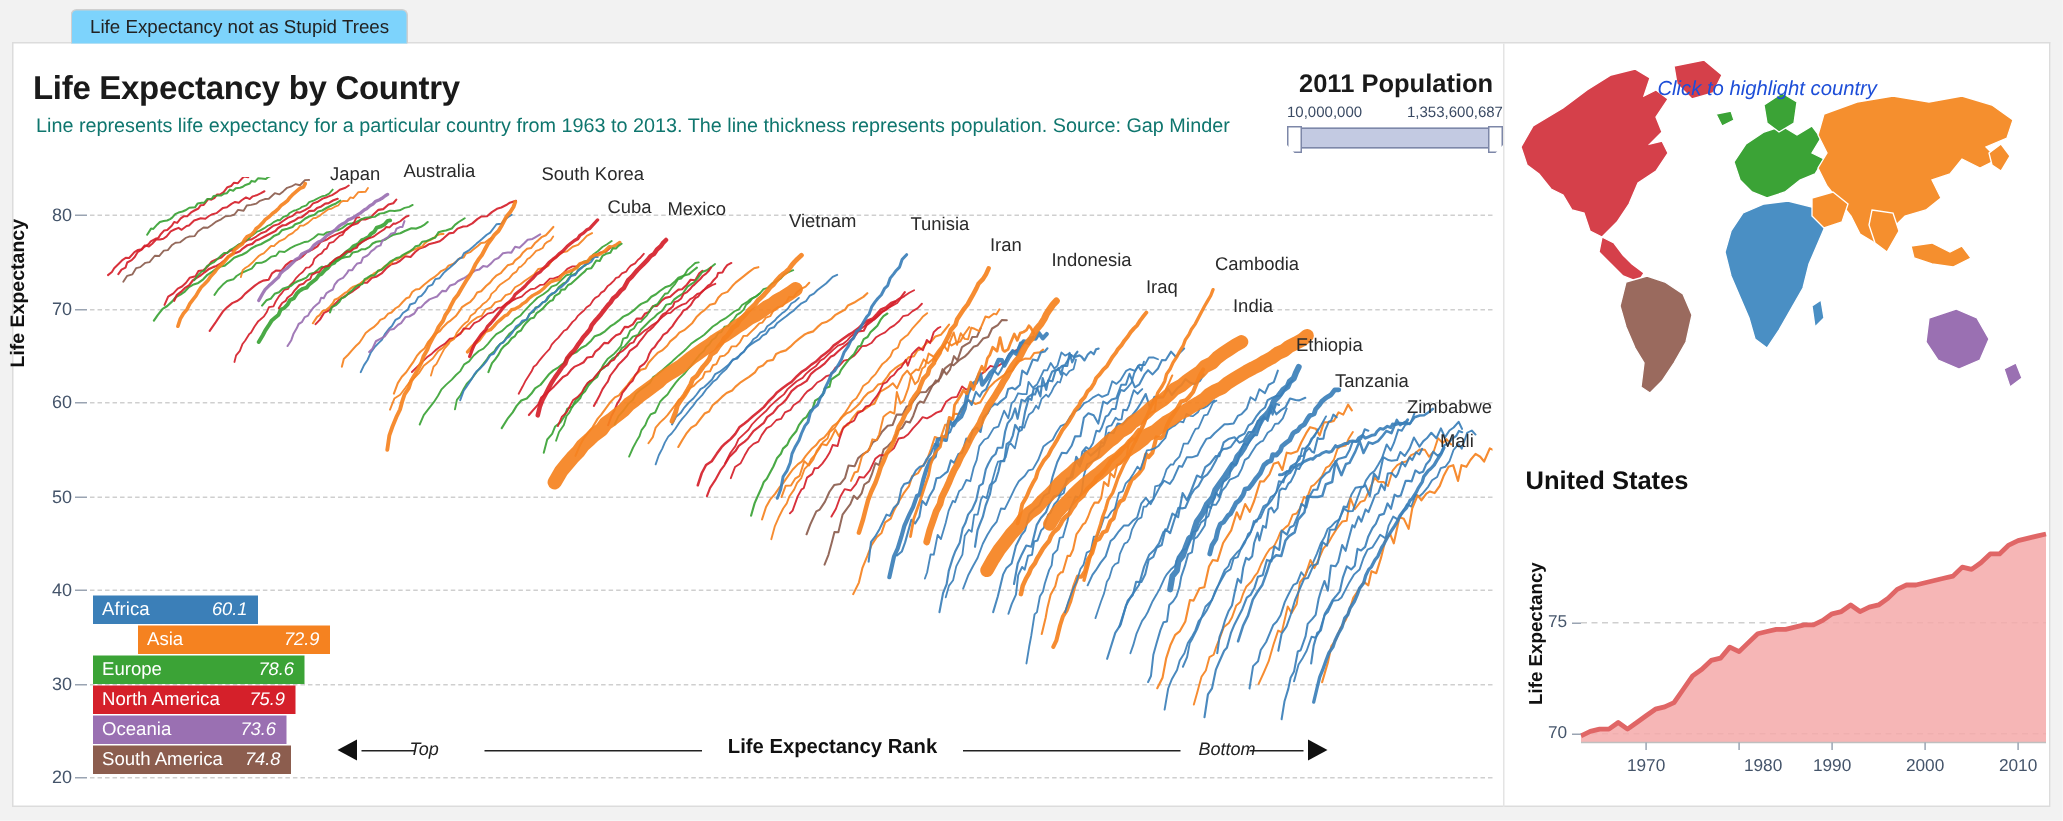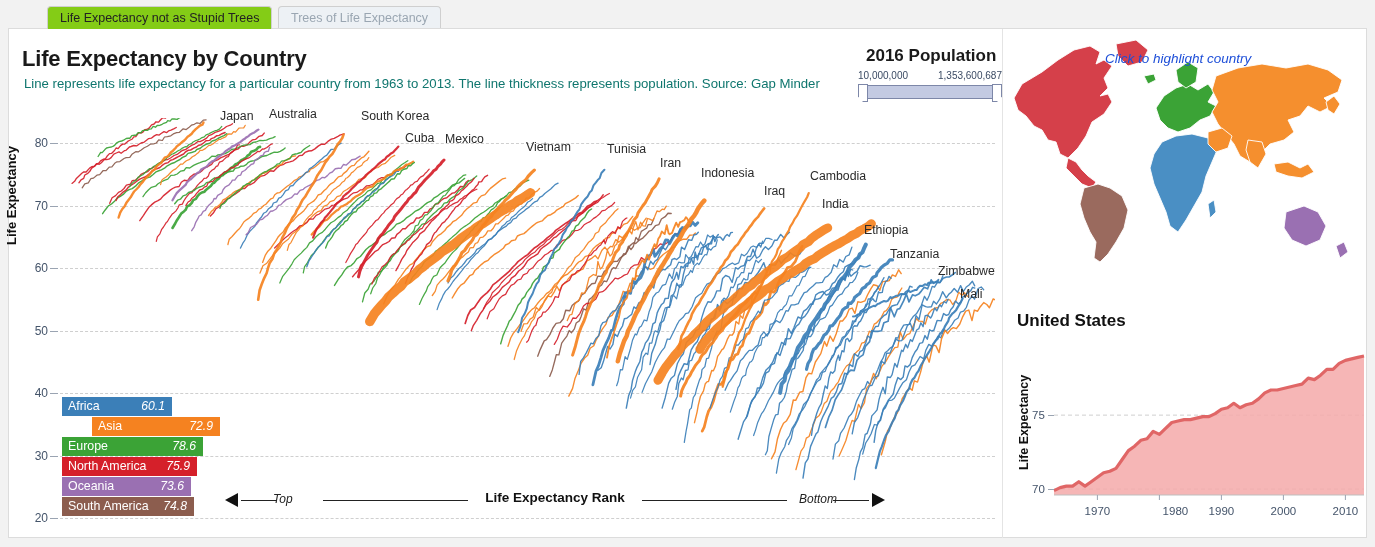--- a/index.html
+++ b/index.html
@@ -12,21 +12,21 @@
 
   
   .tabbar{position:absolute;left:0;top:0;width:1375px;height:29px;background:#f2f2f2;}
   .tabbar:after{content:"";position:absolute;left:8px;right:8px;bottom:0;height:1px;background:#cfcfcf;}
   .tab{
     position:absolute;top:6px;height:22px;line-height:22px;
     font-size:12.5px;padding:0 12px;border:1px solid #cfcfcf;
     border-bottom:none;border-radius:4px 4px 0 0;box-sizing:border-box;
     white-space:nowrap;
   }
-  .tab.active{left:47px;background:#84cc16;color:#222;z-index:3;height:23px;}
+  .tab.active{left:47px;background:#7dd3fc;color:#222;z-index:3;height:23px;}
   .tab.inactive{left:278px;background:#edf1f5;color:#9aa6b2;}
 
   
   .canvas{position:absolute;left:8px;top:28px;width:1359px;height:510px;background:#fff;
           border:1px solid #dcdcdc;box-sizing:border-box;}
   .vdiv{position:absolute;left:1002px;top:29px;width:1px;height:509px;background:#e4e4e4;}
 
   
   .title{position:absolute;left:22px;top:46px;font-size:22px;font-weight:bold;color:#1a1a1a;letter-spacing:-.2px;}
   .subtitle{position:absolute;left:24px;top:76px;font-size:13.2px;color:#0f766e;white-space:nowrap;}
@@ -82,30 +82,29 @@
   .us-ytick{position:absolute;font-size:11.5px;color:#44546a;transform:translateY(-50%);}
   .us-xtick{position:absolute;font-size:11.5px;color:#44546a;transform:translateX(-50%);}
 </style>
 </head>
 <body>
 
 <div id="app">
 
   <div class="tabbar">
     <div class="tab active">Life Expectancy not as Stupid Trees</div>
-    <div class="tab inactive">Trees of Life Expectancy</div>
   </div>
 
   <div class="canvas"></div>
   <div class="vdiv"></div>
 
   <div class="title">Life Expectancy by Country</div>
   <div class="subtitle">Line represents life expectancy for a particular country from 1963 to 2013. The line thickness represents population. Source: Gap Minder</div>
 
-  <div class="pop-title">2016 Population</div>
+  <div class="pop-title">2011 Population</div>
   <div class="pop-min">10,000,000</div>
   <div class="pop-max">1,353,600,687</div>
   <div class="slider-track"></div>
   <div class="slider-handle left"></div>
   <div class="slider-handle right"></div>
 
   <div class="ylab-main">Life Expectancy</div>
   <div id="main-axis">
       <div class="ytickline" style="top: 143px;"></div>
       <div class="ytickstub" style="top: 143px; left: 50px;"></div>

